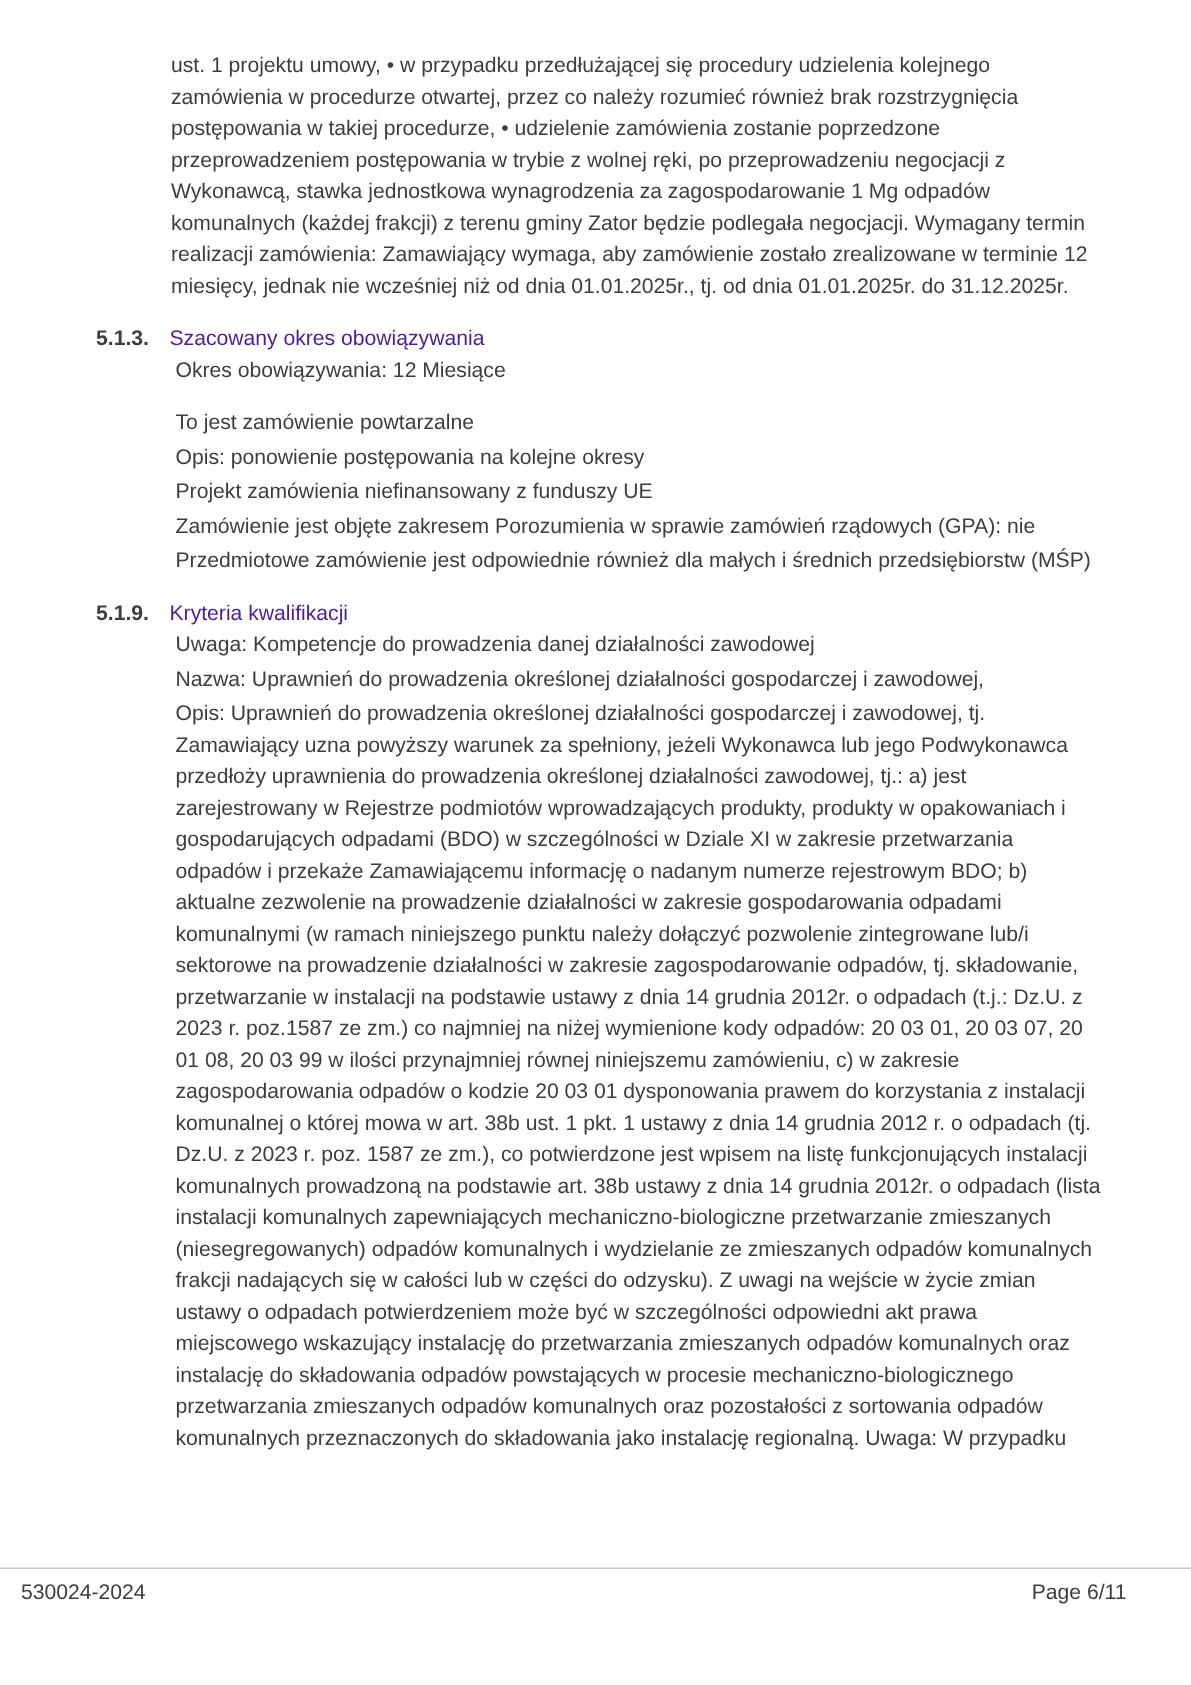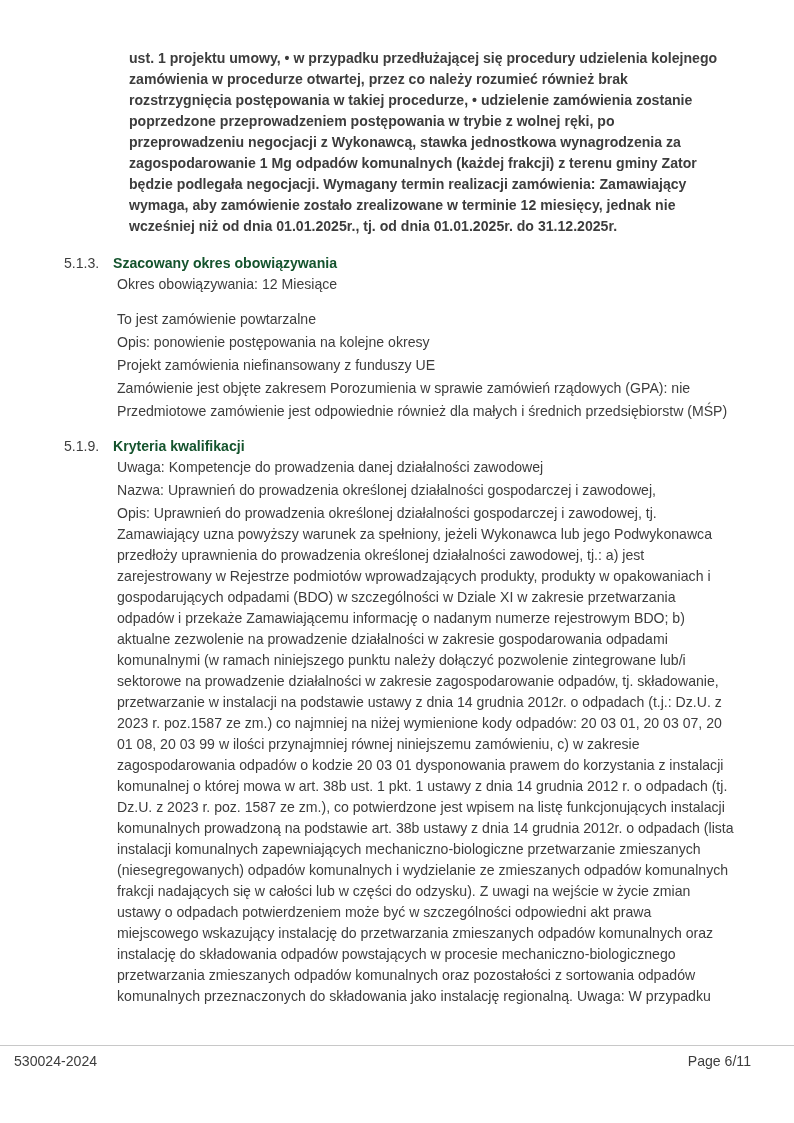--- a/index.html
+++ b/index.html
@@ -15,34 +15,34 @@
   main.doc-body {
     position: absolute;
     top: 32px;
     left: 113px;
     width: 622px;
   }
   .body-text, .section-body p, .section-title, .section-number {
     font-size: 14.1px;
     line-height: 21px;
   }
-  .body-text { margin: 16px; font-weight: bold; }
+  .body-text { margin: 1px; }
   .doc-section { margin-top: 14px; }
   .section-heading { position: relative; }
   .section-number {
     position: absolute;
     left: -49px;
     top: 0;
-    font-weight: normal;
+    font-weight: bold;
   }
   .section-title {
     display: block;
     margin: 0;
-    font-weight: bold;
-    color: #14532d;
+    font-weight: normal;
+    color: #4c1d95;
   }
   .section-body p { margin: 0 0 2px 4px; }
   footer.page-footer {
     position: absolute;
     left: 0;
     top: 1045px;
     width: 784px;
   }
   .footer-rule {
     width: 794px;

